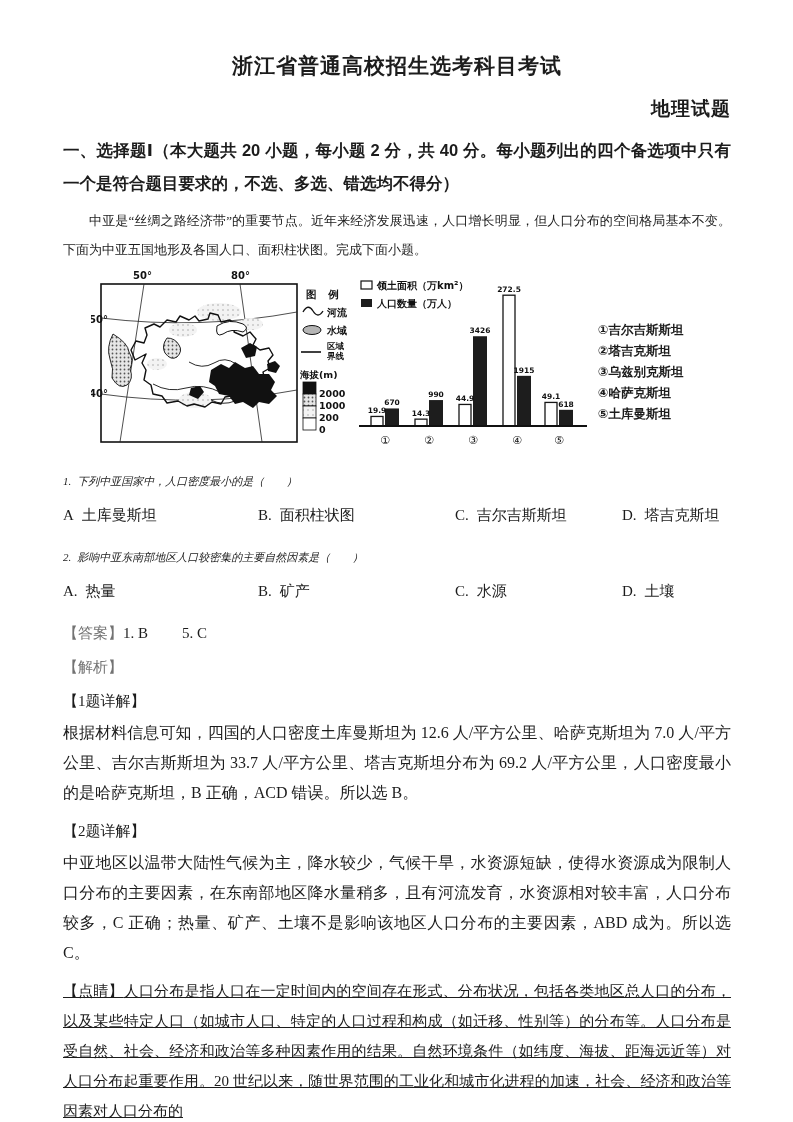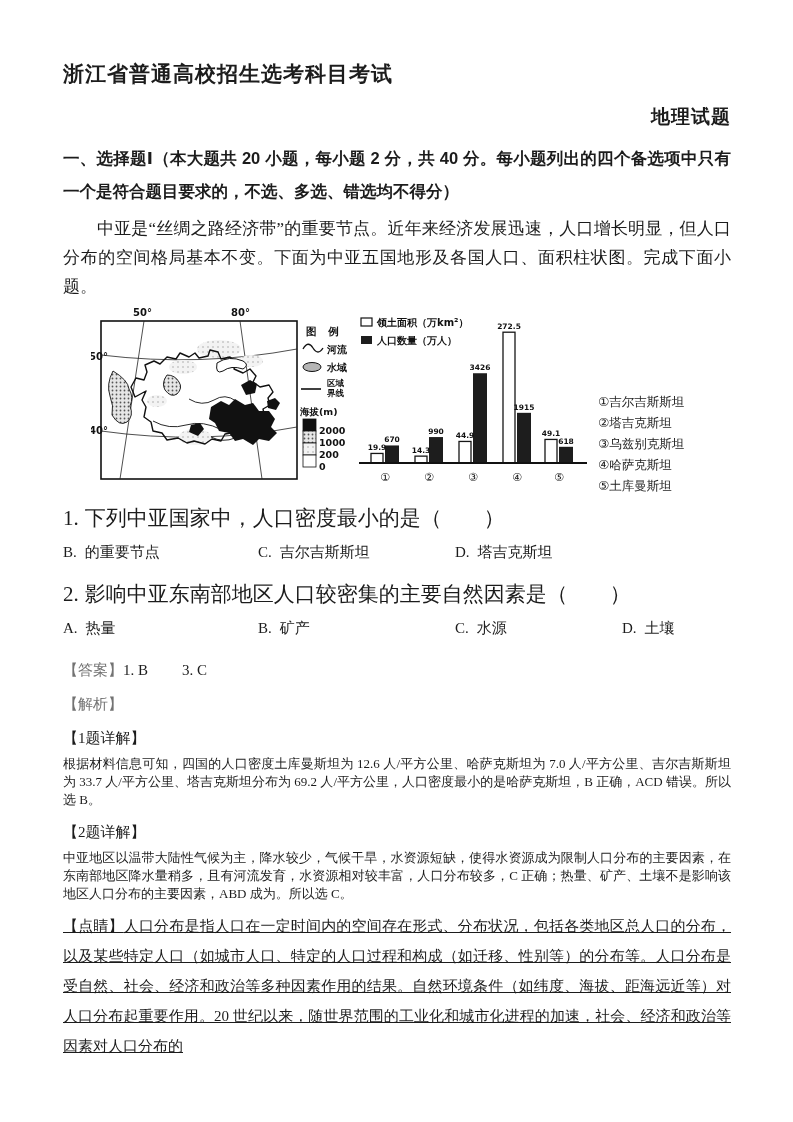--- a/index.html
+++ b/index.html
@@ -3,56 +3,56 @@
 <meta charset="utf-8">
 <style>
   * { box-sizing: border-box; }
   html,body { margin:0; padding:0; background:#ffffff; }
   .page {
     width:793px; height:1122px; margin:0 auto; background:#ffffff;
     font-family:"Liberation Serif","DejaVu Serif",serif;
     color:#1c1c1c; padding:48px 62px 0 63px; overflow:hidden; position:relative;
   }
   .doc-title {
-    text-align:left; font-size:21px; font-weight:bold; margin:12px 0 16px;
+    text-align:center; font-size:21px; font-weight:bold; margin:4px 0 16px;
     font-family:"Liberation Sans","DejaVu Sans",sans-serif; letter-spacing:1px;
   }
   .doc-subtitle {
     text-align:right; font-size:19px; font-weight:bold; margin:0 0 12px;
     font-family:"Liberation Sans","DejaVu Sans",sans-serif; letter-spacing:1px;
   }
   .section-heading {
     font-size:16.5px; font-weight:bold; line-height:33px; margin:0 0 6px;
     font-family:"Liberation Sans","DejaVu Sans",sans-serif; text-align:justify;
   }
   .intro {
-    font-size:17px; line-height:29px; margin:0 0 4px; text-indent:2em; text-align:justify;
+    font-size:13px; line-height:29px; margin:0 0 4px; text-indent:2em; text-align:justify;
   }
   .figure-row {
-    display:flex; align-items:flex-end; margin:2px 0 4px; padding-left:28px; height:192px;
+    display:flex; align-items:center; margin:2px 0 4px; padding-left:28px; height:192px;
   }
   .figure-row svg { flex:0 0 auto; }
   .country-list {
     margin-top:16px; margin-left:6px;
     font-family:"Liberation Sans","DejaVu Sans",sans-serif;
-    font-size:12.5px; font-weight:normal; line-height:21px; white-space:nowrap;
-  }
-  .question { font-size:21px; line-height:30px; margin:6px 0 0; }
+    font-size:12.5px; font-weight:bold; line-height:21px; white-space:nowrap;
+  }
+  .question { font-size:11px; line-height:30px; margin:6px 0 0;font-style:italic; }
   .q-num { margin-right:6px; }
   .options {
     display:grid; grid-template-columns:195px 197px 167px 1fr;
     font-size:15px; line-height:30px; margin:4px 0 12px;
   }
   .opt-label { margin-right:8px; }
   .answer-line { font-size:15px; line-height:30px; margin:8px 0 4px; }
   .blue { color:#737373; }
   .ans-gap { display:inline-block; width:34px; }
   .analysis-line { font-size:15px; line-height:30px; margin:0 0 4px; }
   .exp-heading { font-size:15px; line-height:30px; margin:0; }
-  .body-para { font-size:13px; line-height:18px; text-align:justify; margin:2px 0 8px; }
+  .body-para { font-size:16px; line-height:30px; text-align:justify; margin:2px 0 8px; }
   .tip-para { font-size:15px; line-height:30px; text-align:justify; margin:4px 0 0;text-decoration:underline; }
   
   .map-coord { font:bold 10px "DejaVu Sans",sans-serif; fill:#111; }
   .map-legend-title { font:bold 10.5px "DejaVu Sans",sans-serif; fill:#111; letter-spacing:4px; }
   .map-legend-label { font:bold 10px "DejaVu Sans",sans-serif; fill:#111; }
   .map-legend-small { font:bold 8.5px "DejaVu Sans",sans-serif; fill:#111; }
   .elev-label { font:bold 9.5px "DejaVu Sans",sans-serif; fill:#111; }
   .chart-legend-label { font:bold 10px "DejaVu Sans",sans-serif; fill:#111; }
   .bar-label { font:bold 7.5px "DejaVu Sans",sans-serif; fill:#111; }
   .cat-label { font:11px "DejaVu Sans",sans-serif; fill:#111; }
@@ -190,34 +190,35 @@
       <div>①吉尔吉斯斯坦</div>
       <div>②塔吉克斯坦</div>
       <div>③乌兹别克斯坦</div>
       <div>④哈萨克斯坦</div>
       <div>⑤土库曼斯坦</div>
     </div>
   </div>
 
   <p class="question"><span class="q-num">1.</span><span>下列中亚国家中，人口密度最小的是（　　）</span></p>
   <div class="options">
-    <div><span class="opt-label">B.</span><span>的重要节点</span></div>
+    <div><span class="opt-label">A</span><span>土库曼斯坦</span></div>
+    <div><span class="opt-label">B.</span><span>面积柱状图</span></div>
     <div><span class="opt-label">C.</span><span>吉尔吉斯斯坦</span></div>
     <div><span class="opt-label">D.</span><span>塔吉克斯坦</span></div>
   </div>
 
   <p class="question"><span class="q-num">2.</span><span>影响中亚东南部地区人口较密集的主要自然因素是（　　）</span></p>
   <div class="options">
     <div><span class="opt-label">A.</span><span>热量</span></div>
     <div><span class="opt-label">B.</span><span>矿产</span></div>
     <div><span class="opt-label">C.</span><span>水源</span></div>
     <div><span class="opt-label">D.</span><span>土壤</span></div>
   </div>
 
-  <p class="answer-line"><span class="blue">【答案】</span><span>1. B</span><span class="ans-gap"></span><span>3. C</span></p>
+  <p class="answer-line"><span class="blue">【答案】</span><span>1. B</span><span class="ans-gap"></span><span>5. C</span></p>
   <p class="analysis-line"><span class="blue">【解析】</span></p>
 
   <p class="exp-heading">【1题详解】</p>
   <p class="body-para">根据材料信息可知，四国的人口密度土库曼斯坦为 12.6 人/平方公里、哈萨克斯坦为 7.0 人/平方公里、吉尔吉斯斯坦为 33.7 人/平方公里、塔吉克斯坦分布为 69.2 人/平方公里，人口密度最小的是哈萨克斯坦，B 正确，ACD 错误。所以选 B。</p>
 
   <p class="exp-heading">【2题详解】</p>
   <p class="body-para">中亚地区以温带大陆性气候为主，降水较少，气候干旱，水资源短缺，使得水资源成为限制人口分布的主要因素，在东南部地区降水量稍多，且有河流发育，水资源相对较丰富，人口分布较多，C 正确；热量、矿产、土壤不是影响该地区人口分布的主要因素，ABD 成为。所以选 C。</p>
 
   <p class="tip-para"><span>【点睛】</span><span>人口分布是指人口在一定时间内的空间存在形式、分布状况，包括各类地区总人口的分布，以及某些特定人口（如城市人口、特定的人口过程和构成（如迁移、性别等）的分布等。人口分布是受自然、社会、经济和政治等多种因素作用的结果。自然环境条件（如纬度、海拔、距海远近等）对人口分布起重要作用。20 世纪以来，随世界范围的工业化和城市化进程的加速，社会、经济和政治等因素对人口分布的</span></p>
 

